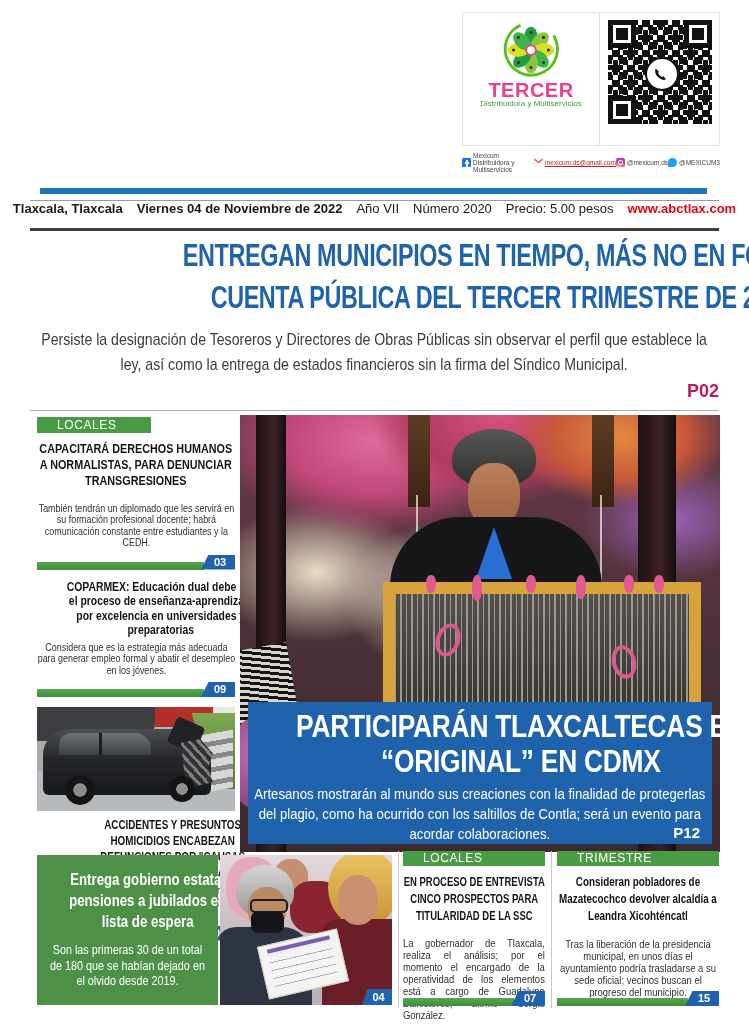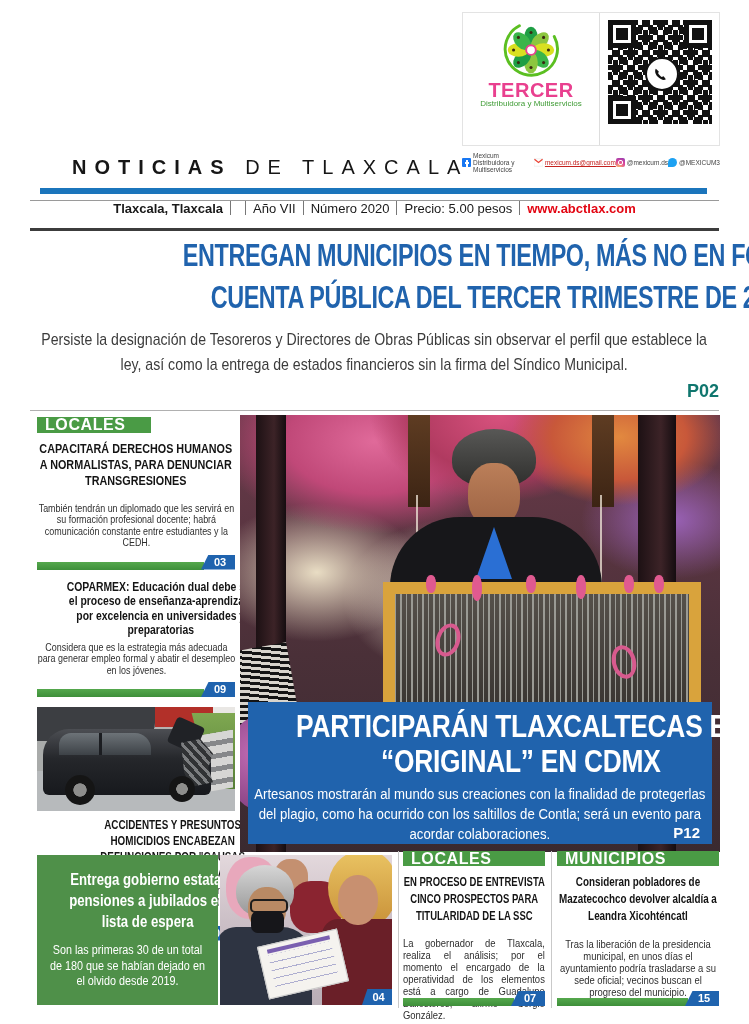--- a/index.html
+++ b/index.html
@@ -57,26 +57,26 @@
     display:flex;justify-content:center;font-size:13px;color:#191919;}
   .dateline span{white-space:nowrap;}
   .dl-sep{width:1px;height:14px;background:#777;margin:0 7px;}
   .dl-b{font-weight:bold;}
   .dl-web{color:#e30613;font-weight:bold;}
 
   
   .lead{position:absolute;left:30px;top:234px;width:689px;text-align:center;}
   .lead-h{font-size:32px;line-height:42px;font-weight:bold;color:#2063ad;letter-spacing:-.5px;margin:0;}
   .lead-dek{font-size:17px;line-height:25px;color:#3c3c3c;margin-top:9px;}
-  .lead-page{text-align:right;font-size:18px;font-weight:bold;color:#0f766e;margin-top:4px;}
+  .lead-page{text-align:right;font-size:18px;font-weight:bold;color:#be185d;margin-top:4px;}
   .lead-divider{position:absolute;left:30px;top:410px;width:689px;height:1px;background:#b0b0b0;}
 
   
-  .tag{height:16px;background:#4a9b45;color:#fff;font-size:16px;font-weight:bold;
-    letter-spacing:.6px;line-height:16px;padding-left:8px;box-sizing:border-box;}
+  .tag{height:16px;background:#4a9b45;color:#fff;font-size:12px;font-weight:normal;
+    letter-spacing:.6px;line-height:16px;padding-left:20px;box-sizing:border-box;}
   .pagebar{position:relative;height:15px;}
   .pagebar .bar{position:absolute;left:0;right:31px;bottom:0;height:8px;
     background:linear-gradient(180deg,#55a84d,#3e8f3a);}
   .pagebar .num{position:absolute;right:0;bottom:0;width:34px;height:15px;background:#1f63ae;
     color:#fff;font-size:11px;font-weight:bold;line-height:15px;text-align:center;
     clip-path:polygon(22% 0,100% 0,100% 100%,0 100%);padding-left:4px;box-sizing:border-box;}
 
   
   .left-col{position:absolute;left:37px;top:417px;width:198px;}
   .lc-tag{width:114px;margin-bottom:8px;}
@@ -197,24 +197,20 @@
   .bh-mix{font-size:13.5px;line-height:17px;font-weight:bold;text-align:center;color:#141414;margin-top:6px;}
   .b-dek{font-size:10.5px;line-height:12px;color:#2e2e2e;margin-top:7px;}
   .b-dek.just{text-align:justify;} .b-dek.cent{text-align:center;}
   .bcol .pagebar{position:absolute;left:0;right:0;bottom:2px;}
 </style>
 </head>
 <body>
 
 <div class="page">
 
-  <div class="tagline">
-    <span class="b">NOTICIAS</span>
-    <span>DE TLAXCALA</span>
-  </div>
 
   <div class="ad-box">
     <div class="ad-logo">
       <svg width="62" height="62" viewBox="0 0 64 64">
         <g>
           <ellipse cx="32" cy="19" rx="7" ry="11" fill="#1e9e44"></ellipse>
           <ellipse cx="32" cy="19" rx="7" ry="11" fill="#8cc63f" transform="rotate(45 32 32)"></ellipse>
           <ellipse cx="32" cy="19" rx="7" ry="11" fill="#d9e021" transform="rotate(90 32 32)"></ellipse>
           <ellipse cx="32" cy="19" rx="7" ry="11" fill="#39b54a" transform="rotate(135 32 32)"></ellipse>
           <ellipse cx="32" cy="19" rx="7" ry="11" fill="#8cc63f" transform="rotate(180 32 32)"></ellipse>
@@ -270,20 +266,21 @@
       <span class="si si-tw"></span>
       <span>@MEXICUM3</span>
     </span>
   </div>
 
   <div class="blue-rule"></div>
 
   <div class="dateline">
     <span class="dl-b">Tlaxcala, Tlaxcala</span>
     <span class="dl-sep"></span>
+    <span class="dl-b">Viernes 04 de Noviembre de 2022</span>
     <span class="dl-sep"></span>
     <span>Año VII</span>
     <span class="dl-sep"></span>
     <span>Número 2020</span>
     <span class="dl-sep"></span>
     <span>Precio: 5.00 pesos</span>
     <span class="dl-sep"></span>
     <span class="dl-web">www.abctlax.com</span>
   </div>
 
@@ -402,21 +399,21 @@
       <div class="b-dek just cx90">La gobernador de Tlaxcala, realiza el análisis; por el momento el encargado de la operatividad de los elementos está a cargo de Guadalupe Ballesteros, afirmó Sergio González.</div>
       <div class="pagebar">
         <div class="bar"></div>
         <div class="num">07</div>
       </div>
     </div>
 
     <div class="vline vl2"></div>
 
     <div class="bcol bcol-right">
-      <div class="tag">MUNICIPIOS</div>
+      <div class="tag">TRIMESTRE</div>
       <h3 class="bh-mix cx73">Consideran pobladores de Mazatecochco devolver alcaldía a Leandra Xicohténcatl</h3>
       <div class="b-dek cent cx90">Tras la liberación de la presidencia municipal, en unos días el ayuntamiento podría trasladarse a su sede oficial; vecinos buscan el progreso del municipio.</div>
       <div class="pagebar">
         <div class="bar"></div>
         <div class="num">15</div>
       </div>
     </div>
 
   </div>
 </div>

